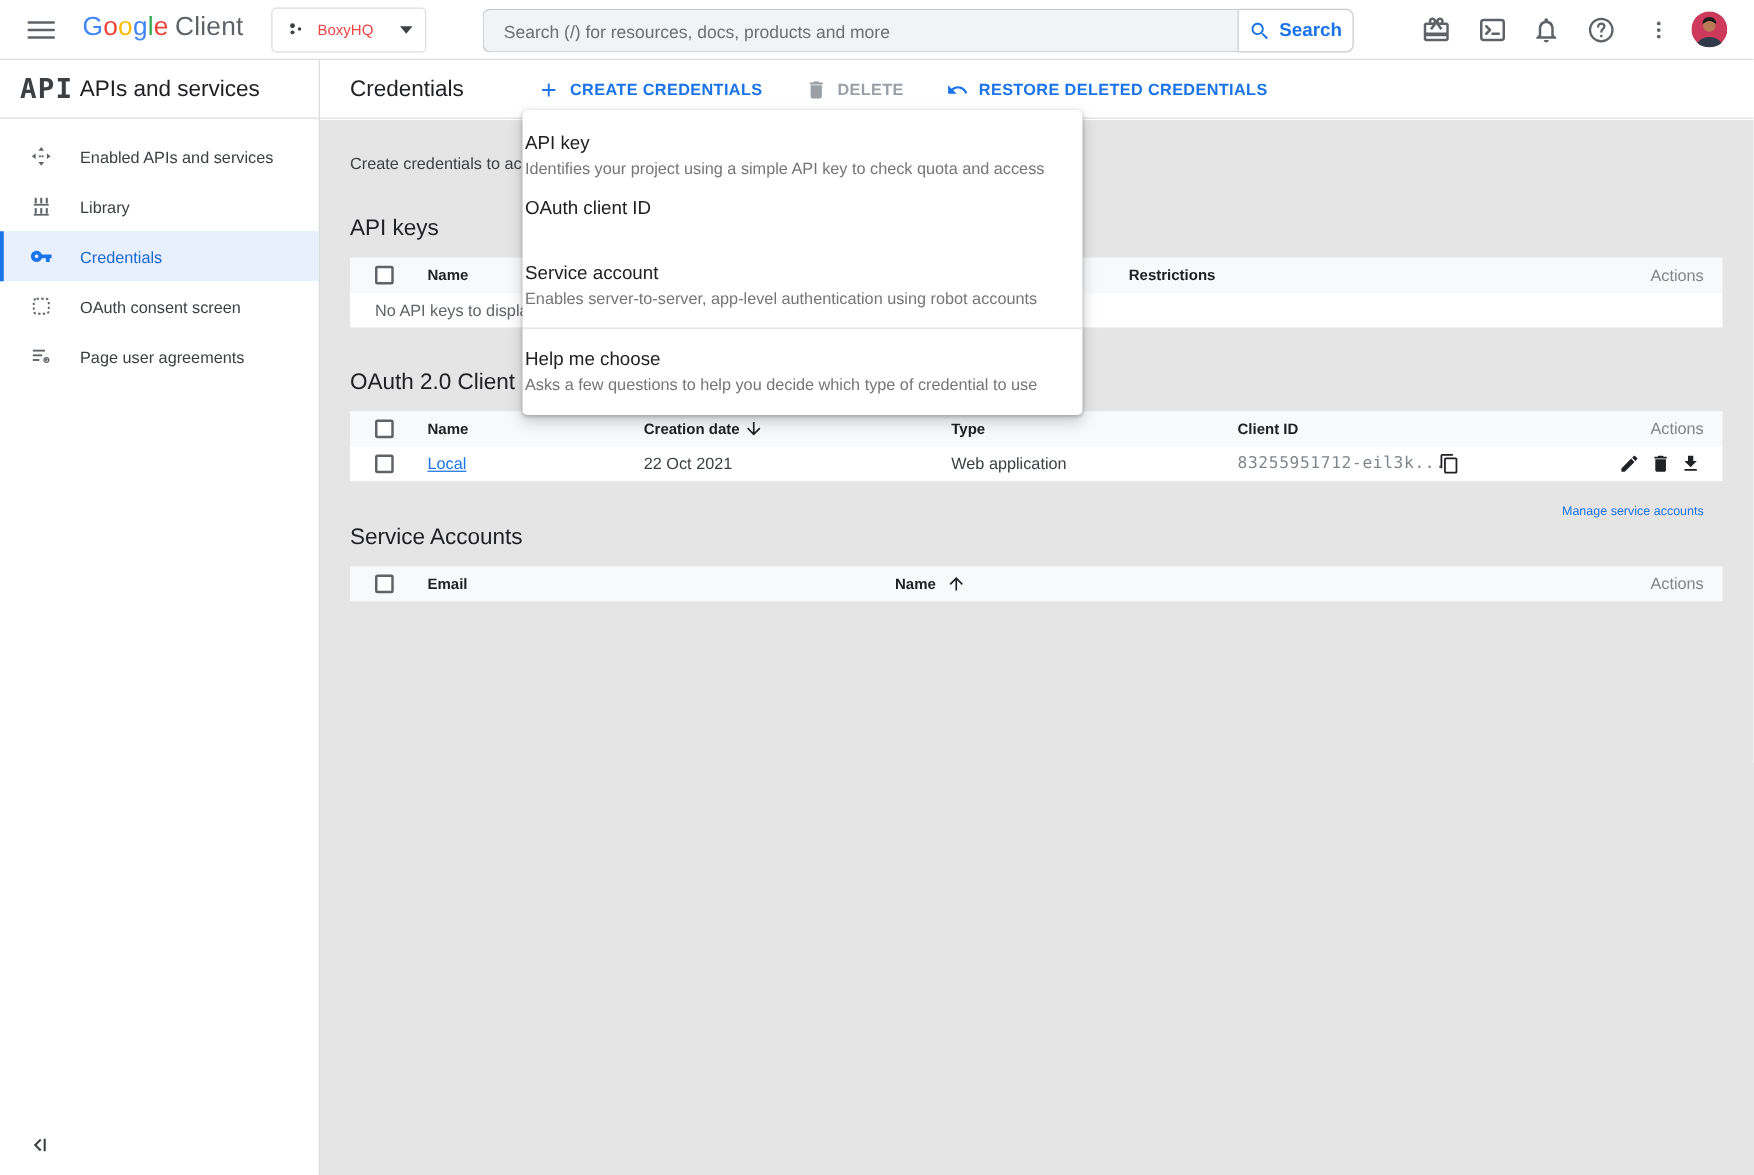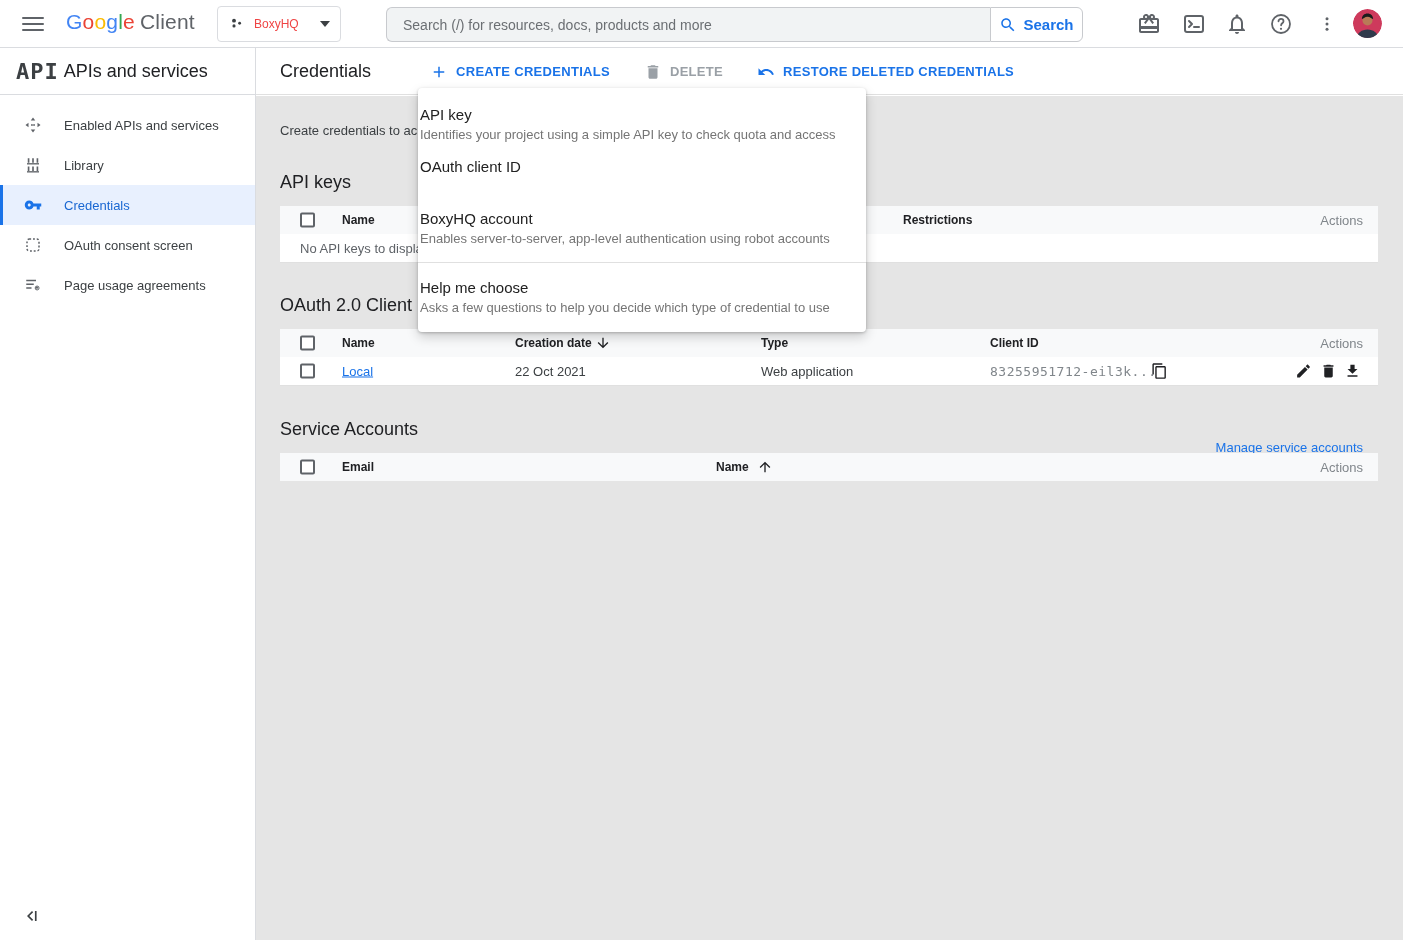--- a/index.html
+++ b/index.html
@@ -46,21 +46,21 @@
   .tbtn.disabled { color:#9aa0a6; cursor:default; }
   .tbtn svg { width:18px; height:18px; }
 
   
   #main { position:absolute; left:256px; top:96px; width:1147px; height:844px; background:#e5e5e5; }
   #intro-text { position:absolute; left:24px; top:27px; font-size:13px; color:#3c4043; white-space:nowrap; }
   .section-heading { position:absolute; font-size:18px; color:#202124; }
   #apikeys-heading { left:24px; top:76px; }
   #oauth-heading { left:24px; top:199px; white-space:nowrap; }
   #sa-heading { left:24px; top:323px; }
-  #manage-sa-link { position:absolute; right:40px; top:344px; font-size:13px; color:#1a73e8; text-decoration:underline; cursor:pointer; }
+  #manage-sa-link { position:absolute; right:40px; top:308px; font-size:10px; color:#1a73e8; cursor:pointer; }
 
   .table { position:absolute; left:24px; width:1098px; }
   #apikeys-table { top:110px; }
   #oauth-table { top:233px; }
   #sa-table { top:357px; }
   .thead { position:relative; height:28px; background:#f8f9fa; }
   .trow { position:relative; height:29px; border-bottom:1px solid #e0e0e0; background:#fff; }
   .cell { position:absolute; top:50%; transform:translateY(-50%); font-size:13px; color:#3c4043; white-space:nowrap; }
   .th { font-size:12px; font-weight:bold; color:#202124; }
   .th-actions { right:15px; font-weight:normal; color:#80868b; font-size:13px; }
@@ -198,21 +198,21 @@
       </div>
 
       <div class="nav-item">
         <svg class="nicon" viewBox="0 0 24 24" fill="currentColor">
             <rect x="3" y="5" width="13" height="2"></rect>
             <rect x="3" y="10" width="10" height="2"></rect>
             <rect x="3" y="15" width="7" height="2"></rect>
             <path d="M17.5 13.5l.4 1.3 1.3.2-.9 1 .2 1.3-1.2-.6-1.2.6.2-1.3-.9-1 1.3-.2z"></path>
             <circle cx="17.5" cy="16" r="2.6" fill="none" stroke="currentColor" stroke-width="1.3"></circle>
           </svg>
-        <span class="nlabel">Page usage agreements</span>
+        <span class="nlabel">Page user agreements</span>
       </div>
 
     </div>
     <svg id="collapse-btn" viewBox="0 0 24 24" fill="currentColor">
         <path d="M13.4 7.4L12 6l-6 6 6 6 1.4-1.4L8.8 12z"></path>
         <rect x="15.5" y="6" width="2" height="12"></rect>
       </svg>
   </div>
 
   <div id="content-header">
@@ -306,21 +306,21 @@
 
   <div id="create-menu">
     <div class="menu-item">
       <div class="menu-title">API key</div>
       <div class="menu-desc">Identifies your project using a simple API key to check quota and access</div>
     </div>
     <div class="menu-item">
       <div class="menu-title">OAuth client ID</div>
     </div>
     <div class="menu-item">
-      <div class="menu-title">BoxyHQ account</div>
+      <div class="menu-title">Service account</div>
       <div class="menu-desc">Enables server-to-server, app-level authentication using robot accounts</div>
     </div>
     <div class="menu-divider"></div>
     <div class="menu-item">
       <div class="menu-title">Help me choose</div>
       <div class="menu-desc">Asks a few questions to help you decide which type of credential to use</div>
     </div>
   </div>
 
 </div>

